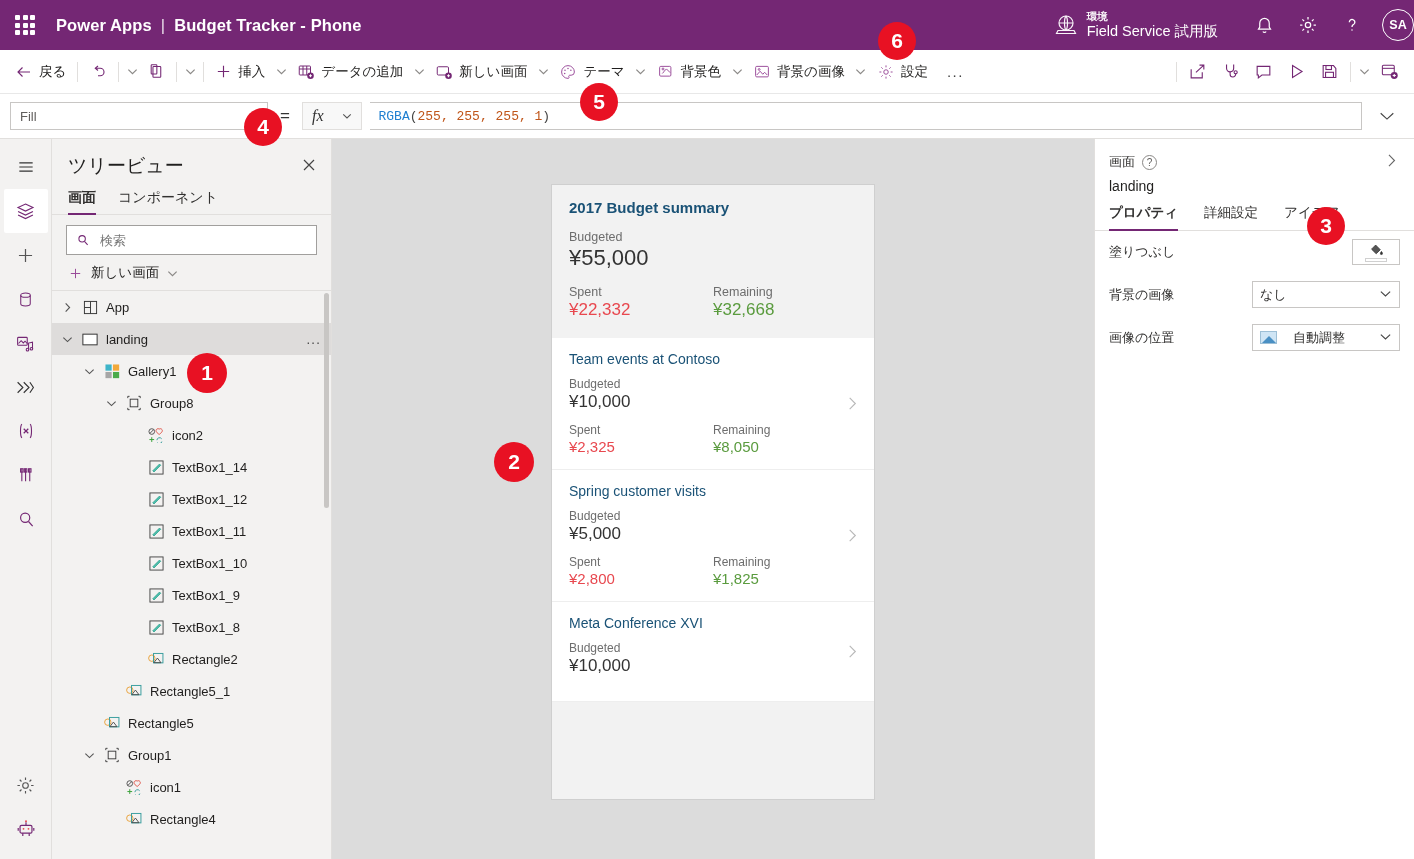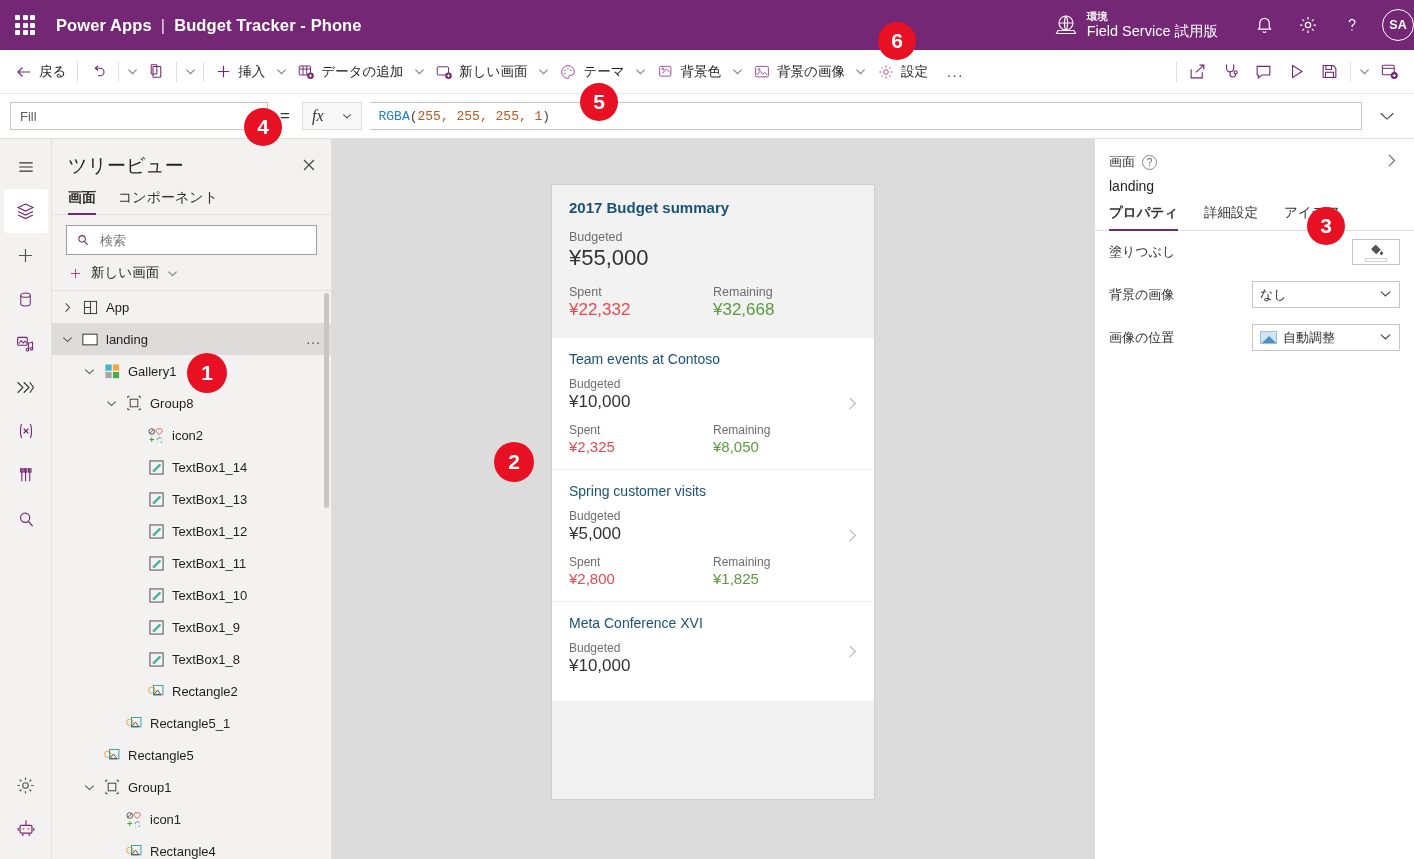--- a/index.html
+++ b/index.html
@@ -146,21 +146,21 @@
   .ptab.active { font-weight:bold; }
   .ptab.active::after { content:""; position:absolute; left:0; right:0; bottom:-1px; height:2.5px;
     background:#742774; }
   .prow { display:flex; align-items:center; padding:8px 14px; min-height:36px; }
   .prow .pl { font-size:13px; color:#323130; width:150px; }
   .pctrl { margin-left:auto; }
   .fill-btn { width:48px; height:26px; border:1px solid #c8c6c4; background:#fff;
     display:flex; flex-direction:column; align-items:center; justify-content:center; cursor:pointer; }
   .fill-bar { width:22px; height:4px; background:#fff; border:1px solid #d0d0d0; margin-top:1px; }
   .pselect { width:148px; height:27px; border:1px solid #c8c6c4; background:#fff;
-    display:flex; align-items:center; gap:6px; padding:0 7px; font-size:13px; cursor:pointer; }
+    display:flex; align-items:center; gap:16px; padding:0 7px; font-size:13px; cursor:pointer; }
   .pselect .sv { flex:1; }
   .pselect .dc { color:#444; }
   .img-thumb { width:17px; height:13px; background:#cfe5f5; border:1px solid #9dbfd6;
     position:relative; overflow:hidden; flex:0 0 auto;}
   .img-thumb::after { content:""; position:absolute; left:1px; bottom:0; width:0; height:0;
     border-left:7px solid transparent; border-right:7px solid transparent; border-bottom:7px solid #4a90c4; }
 
   
   .callout { position:absolute; border-radius:50%; background:#e81123; color:#fff;
     display:flex; align-items:center; justify-content:center;
@@ -614,30 +614,20 @@
         </div>
         <div class="trow" style="padding-left: 74px;">
           <span class="chev"></span>
           <span style="width: 18px; display: flex; align-items: center; justify-content: center; flex: 0 0 18px;">
             <svg width="15" height="15" viewBox="0 0 16 16" fill="none" stroke="#444" stroke-width="1">
               <rect x="1" y="1" width="14" height="14"></rect>
               <path d="M4 11.5l7.2-7.2 1.3 1.3L5.3 12.8z" fill="#4ec0ae" stroke="#2a9d8a" stroke-width=".8"></path>
             </svg>
           </span>
           <span>TextBox1_14</span>
-        </div>
-        <div class="trow" style="padding-left: 74px;">
-          <span class="chev"></span>
-          <span style="width: 18px; display: flex; align-items: center; justify-content: center; flex: 0 0 18px;">
-            <svg width="15" height="15" viewBox="0 0 16 16" fill="none" stroke="#444" stroke-width="1">
-              <rect x="1" y="1" width="14" height="14"></rect>
-              <path d="M4 11.5l7.2-7.2 1.3 1.3L5.3 12.8z" fill="#4ec0ae" stroke="#2a9d8a" stroke-width=".8"></path>
-            </svg>
-          </span>
-          <span>TextBox1_13</span>
         </div>
         <div class="trow" style="padding-left: 74px;">
           <span class="chev"></span>
           <span style="width: 18px; display: flex; align-items: center; justify-content: center; flex: 0 0 18px;">
             <svg width="15" height="15" viewBox="0 0 16 16" fill="none" stroke="#444" stroke-width="1">
               <rect x="1" y="1" width="14" height="14"></rect>
               <path d="M4 11.5l7.2-7.2 1.3 1.3L5.3 12.8z" fill="#4ec0ae" stroke="#2a9d8a" stroke-width=".8"></path>
             </svg>
           </span>
           <span>TextBox1_12</span>

